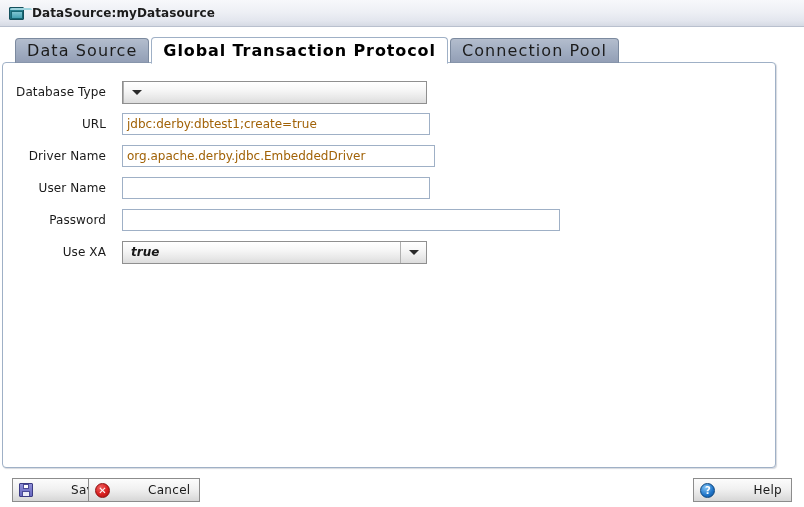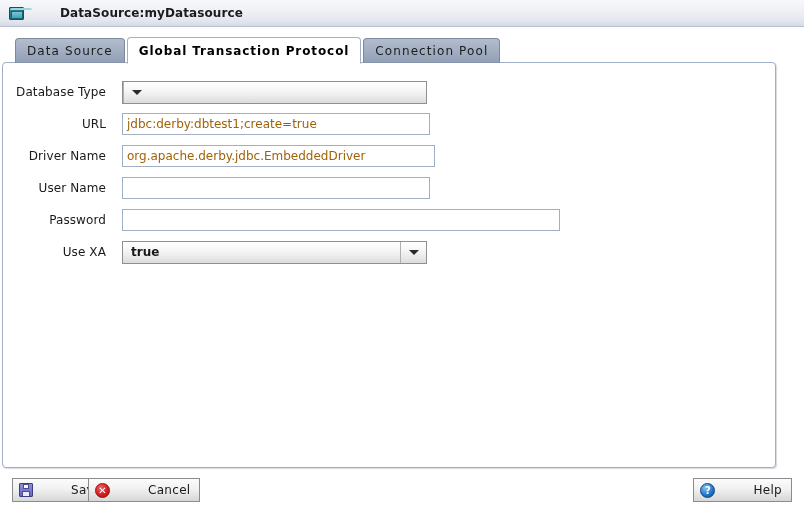--- a/index.html
+++ b/index.html
@@ -22,21 +22,20 @@
     position: absolute;
     left: 0; top: 0;
     width: 804px;
     height: 27px;
     box-sizing: border-box;
     background: linear-gradient(to bottom, #f7f8fb 0%, #eef0f5 45%, #e3e6ee 80%, #d6dae4 100%);
     border-bottom: 1px solid #b9c0ce;
     display: flex;
     align-items: center;
     padding-left: 9px;
-    gap: 28px;
   }
   .folder-icon {
     width: 15px;
     height: 13px;
     position: relative;
     flex: 0 0 auto;
     margin-right: 8px;
   }
   .folder-icon .back {
     position: absolute;
@@ -77,21 +76,21 @@
     display: flex;
     align-items: flex-end;
     z-index: 3;
   }
   .tab {
     height: 25px;
     box-sizing: border-box;
     padding: 0 11px;
     display: flex;
     align-items: center;
-    font-size: 12px;
+    font-size: 16px;
     border-radius: 4px 4px 0 0;
     margin-right: 2px;
     white-space: nowrap;
     cursor: default;
   }
   .tab.inactive {
     background: linear-gradient(to bottom, #b3bdcd 0%, #a2aec2 50%, #939fb6 100%);
     border: 1px solid #7c8a9f;
     border-bottom: 1px solid #8795ab;
     color: #1c1c1c;
@@ -325,21 +324,21 @@
       <div class="form-row">
         <div class="form-label">User Name</div>
         <div class="text-input" style="width: 308px;"></div>
       </div>
       <div class="form-row">
         <div class="form-label">Password</div>
         <div class="text-input" style="width: 438px;"></div>
       </div>
       <div class="form-row">
         <div class="form-label">Use XA</div>
-        <div class="select-box" style="width: 305px;">
+        <div class="select-box" style="width: 305px; font-style: italic;">
           <span class="select-value">true</span>
           <span class="select-arrow-wrap">
             <span class="arrow-down"></span>
           </span>
         </div>
       </div>
     </div>
 </div>
 
 <div class="buttonbar">

